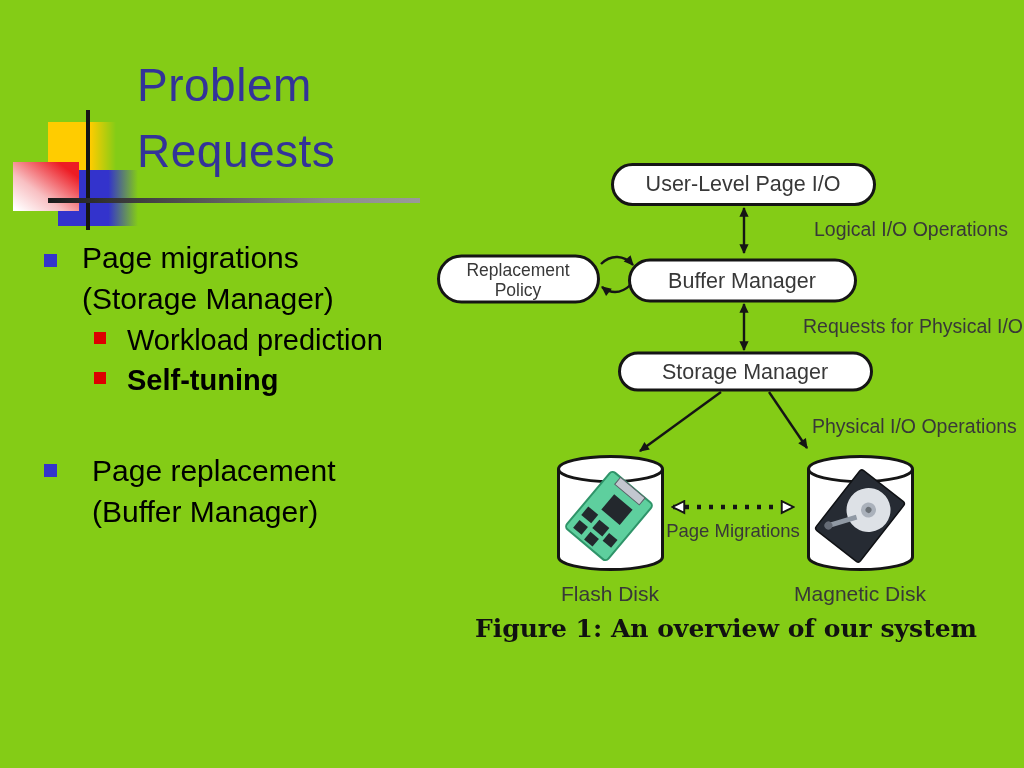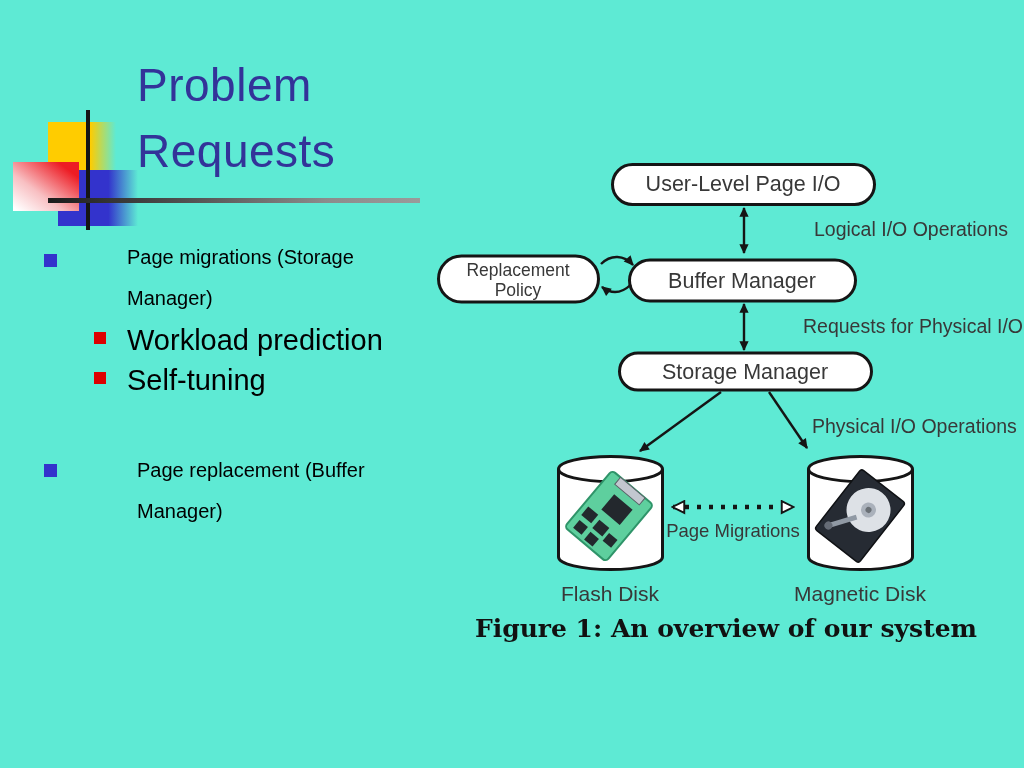--- a/index.html
+++ b/index.html
@@ -1,39 +1,39 @@
 <!DOCTYPE html>
 <html><head>
 <meta charset="utf-8">
 <style>
   html,body{margin:0;padding:0;}
   body{width:1024px;height:768px;background:#ffffff;overflow:hidden;
        font-family:"Liberation Sans",sans-serif;}
-  .slide{position:relative;width:1024px;height:768px;background:#5eead4;}
+  .slide{position:relative;width:1024px;height:768px;background:#84cc16;}
 
   
   .deco{position:absolute;}
   .deco-yellow{left:48px;top:122px;width:68px;height:50px;
     background:linear-gradient(90deg,#FFCC00 0%,#FFCC00 62%,rgba(255,204,0,0) 100%);}
   .deco-blue{left:58px;top:170px;width:80px;height:56px;
     background:linear-gradient(90deg,#3333CC 0%,#3333CC 63%,rgba(51,51,204,0) 100%);}
   .deco-red{left:13px;top:162px;width:66px;height:49px;
     background:linear-gradient(to bottom left,#ED1C24 0%,#ED1C24 16%,#F8BFC2 62%,#FFFFFF 96%);}
   .rule-v{left:86px;top:110px;width:4px;height:120px;background:#151515;}
   .rule-h{left:48px;top:198px;width:372px;height:5px;
     background:linear-gradient(90deg,#1c1c1c 0%,#555 40%,#8c8c8c 75%,#9a9a9a 100%);}
 
   
   .title{position:absolute;left:137px;top:52px;color:#333399;
     font-size:46px;line-height:66px;letter-spacing:.5px;}
 
   
   .bullet-sq{position:absolute;background:#3333CC;width:13px;height:13px;}
   .bullet-sq.red{background:#DD0000;width:12px;height:12px;}
-  .b-text{position:absolute;color:#000;font-size:20px;line-height:41px;width:300px;margin-left:45px;}
+  .b-text{position:absolute;color:#000;font-size:30px;line-height:41px;width:300px;}
   .s-text{position:absolute;color:#000;font-size:29px;line-height:31px;white-space:nowrap;}
 
   
   .diagram{position:absolute;left:430px;top:150px;width:594px;height:500px;text-decoration:underline;}
   .node-shape{fill:#ffffff;stroke:#151515;stroke-width:3px;}
   .edge{stroke:#151515;stroke-width:2.4px;fill:none;}
   .ntext{font-family:"Liberation Sans",sans-serif;fill:#383838;}
   .caption{font-family:"DejaVu Serif",serif;font-weight:bold;font-size:25px;fill:#111;}
 </style>
 </head>
@@ -52,21 +52,21 @@
     <div>Requests</div>
   </div>
 
   <div class="bullet-sq" style="left:44px;top:254px;"></div>
   <div class="b-text" style="left:82px;top:237px;">Page migrations (Storage Manager)</div>
 
   <div class="bullet-sq red" style="left:94px;top:332px;"></div>
   <div class="s-text" style="left:127px;top:325px;">Workload prediction</div>
 
   <div class="bullet-sq red" style="left:94px;top:372px;"></div>
-  <div class="s-text" style="left:127px;top:365px;">Self-tuning</div>
+  <div class="s-text" style="left:127px;top:365px;font-weight:bold;">Self-tuning</div>
 
   <div class="bullet-sq" style="left:44px;top:464px;"></div>
   <div class="b-text" style="left:92px;top:450px;">Page replacement (Buffer Manager)</div>
 
   <div class="diagram">
     <svg width="594" height="500" viewBox="0 0 594 500" xmlns="http://www.w3.org/2000/svg">
       <defs>
         <marker id="ah" viewBox="0 0 10 10" refX="8.5" refY="5" markerWidth="11" markerHeight="11" markerUnits="userSpaceOnUse" orient="auto-start-reverse">
           <path d="M0.5,0.8 L9.5,5 L0.5,9.2 Z" fill="#151515"></path>
         </marker>

